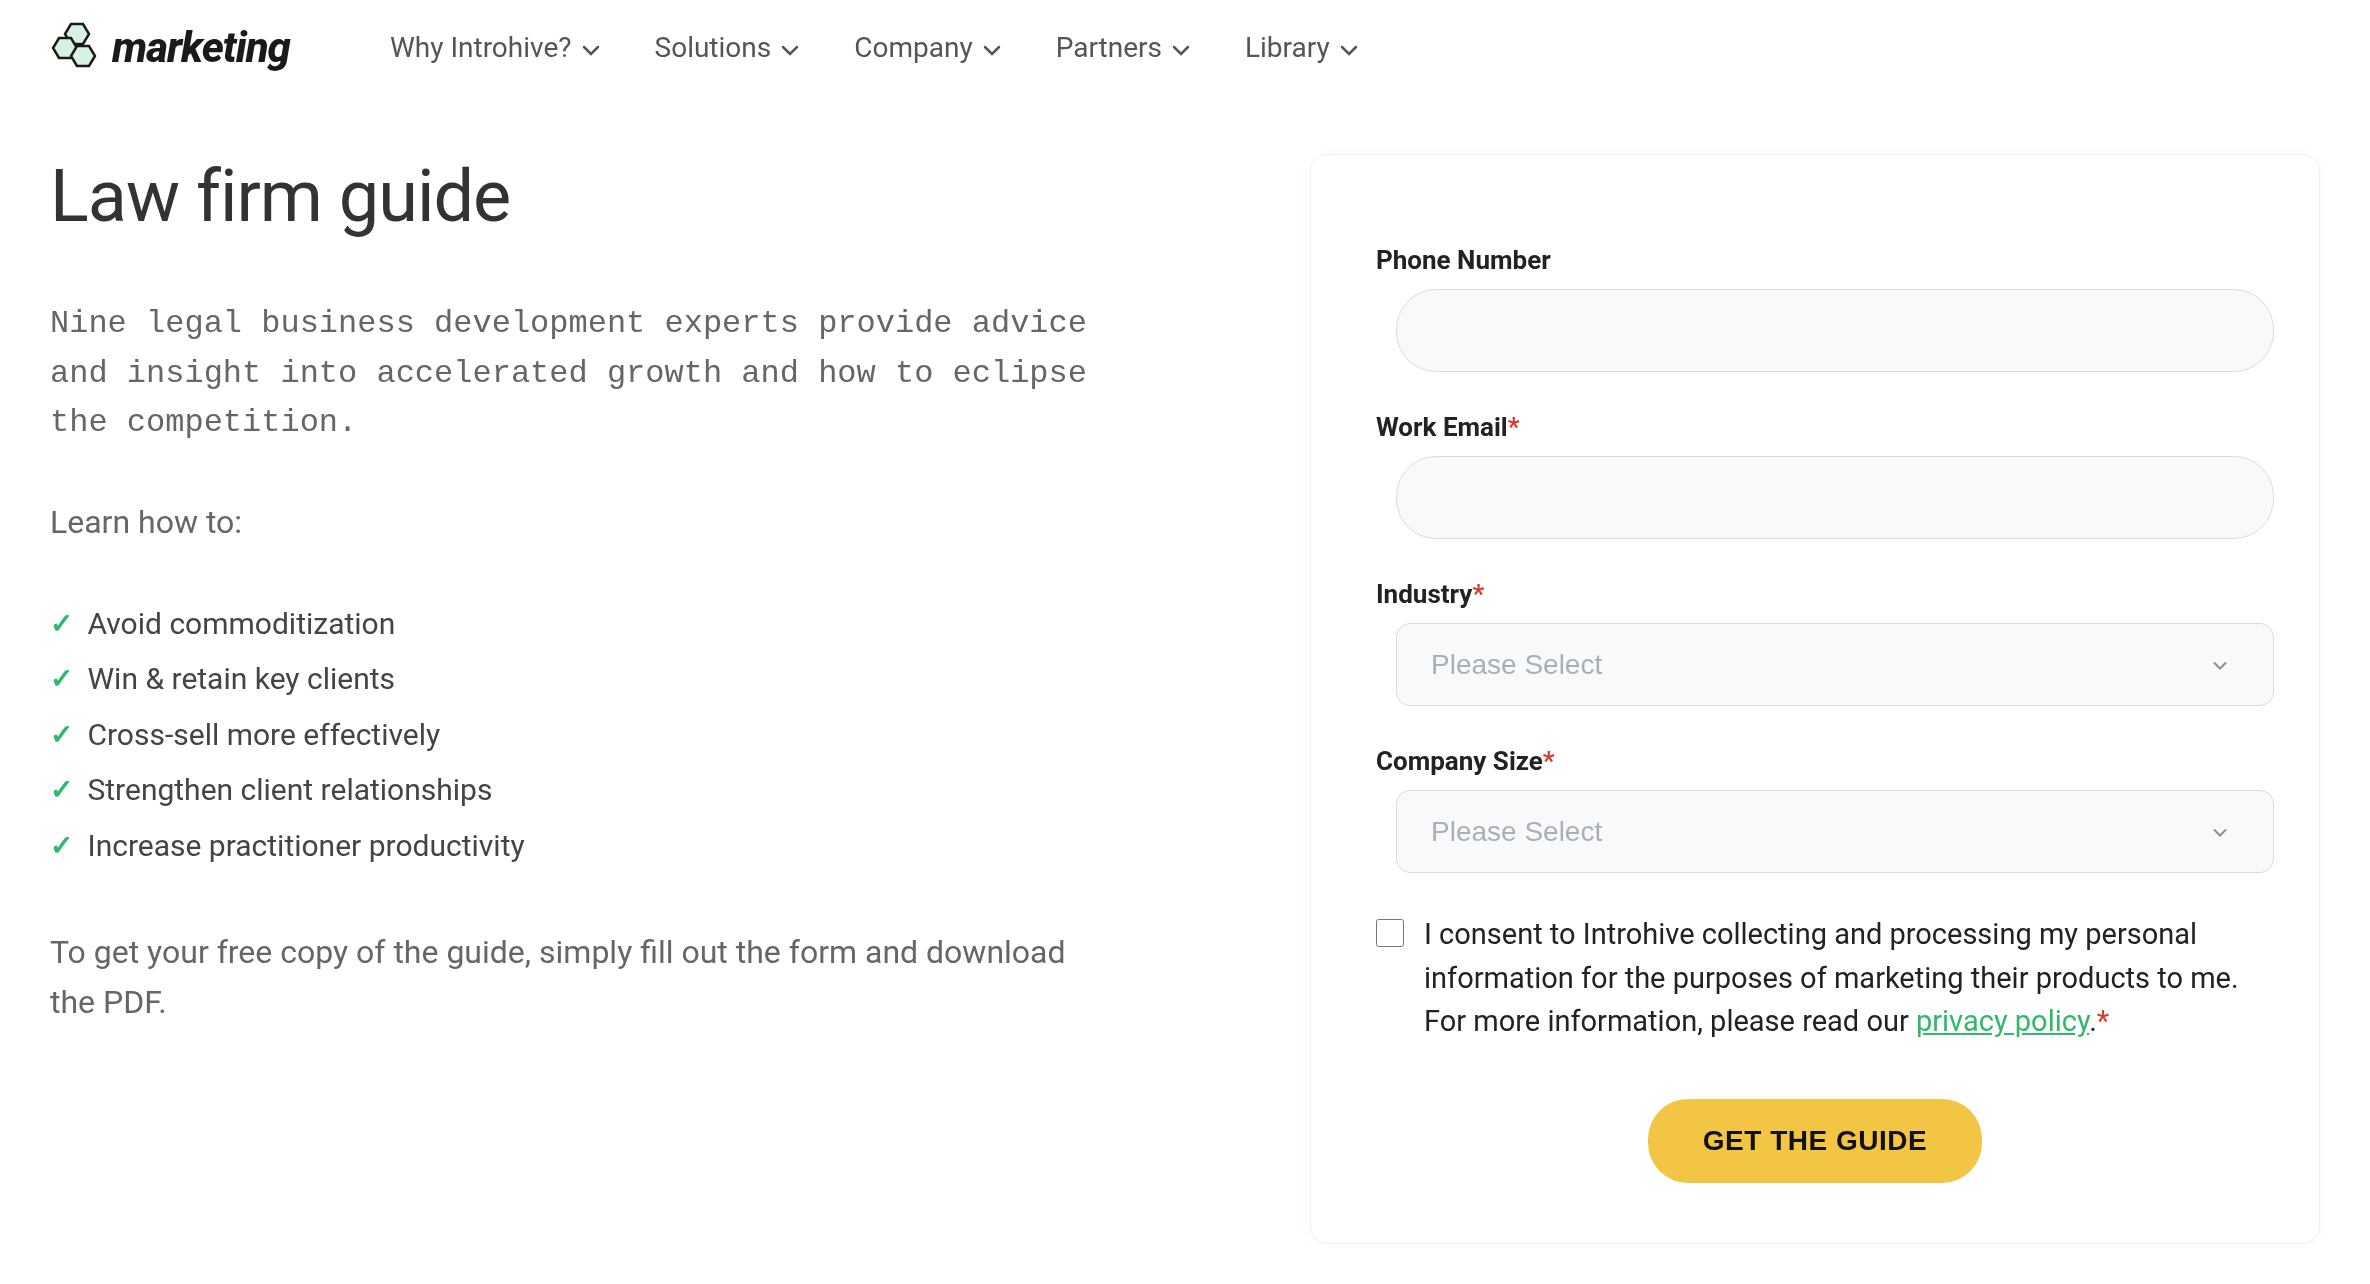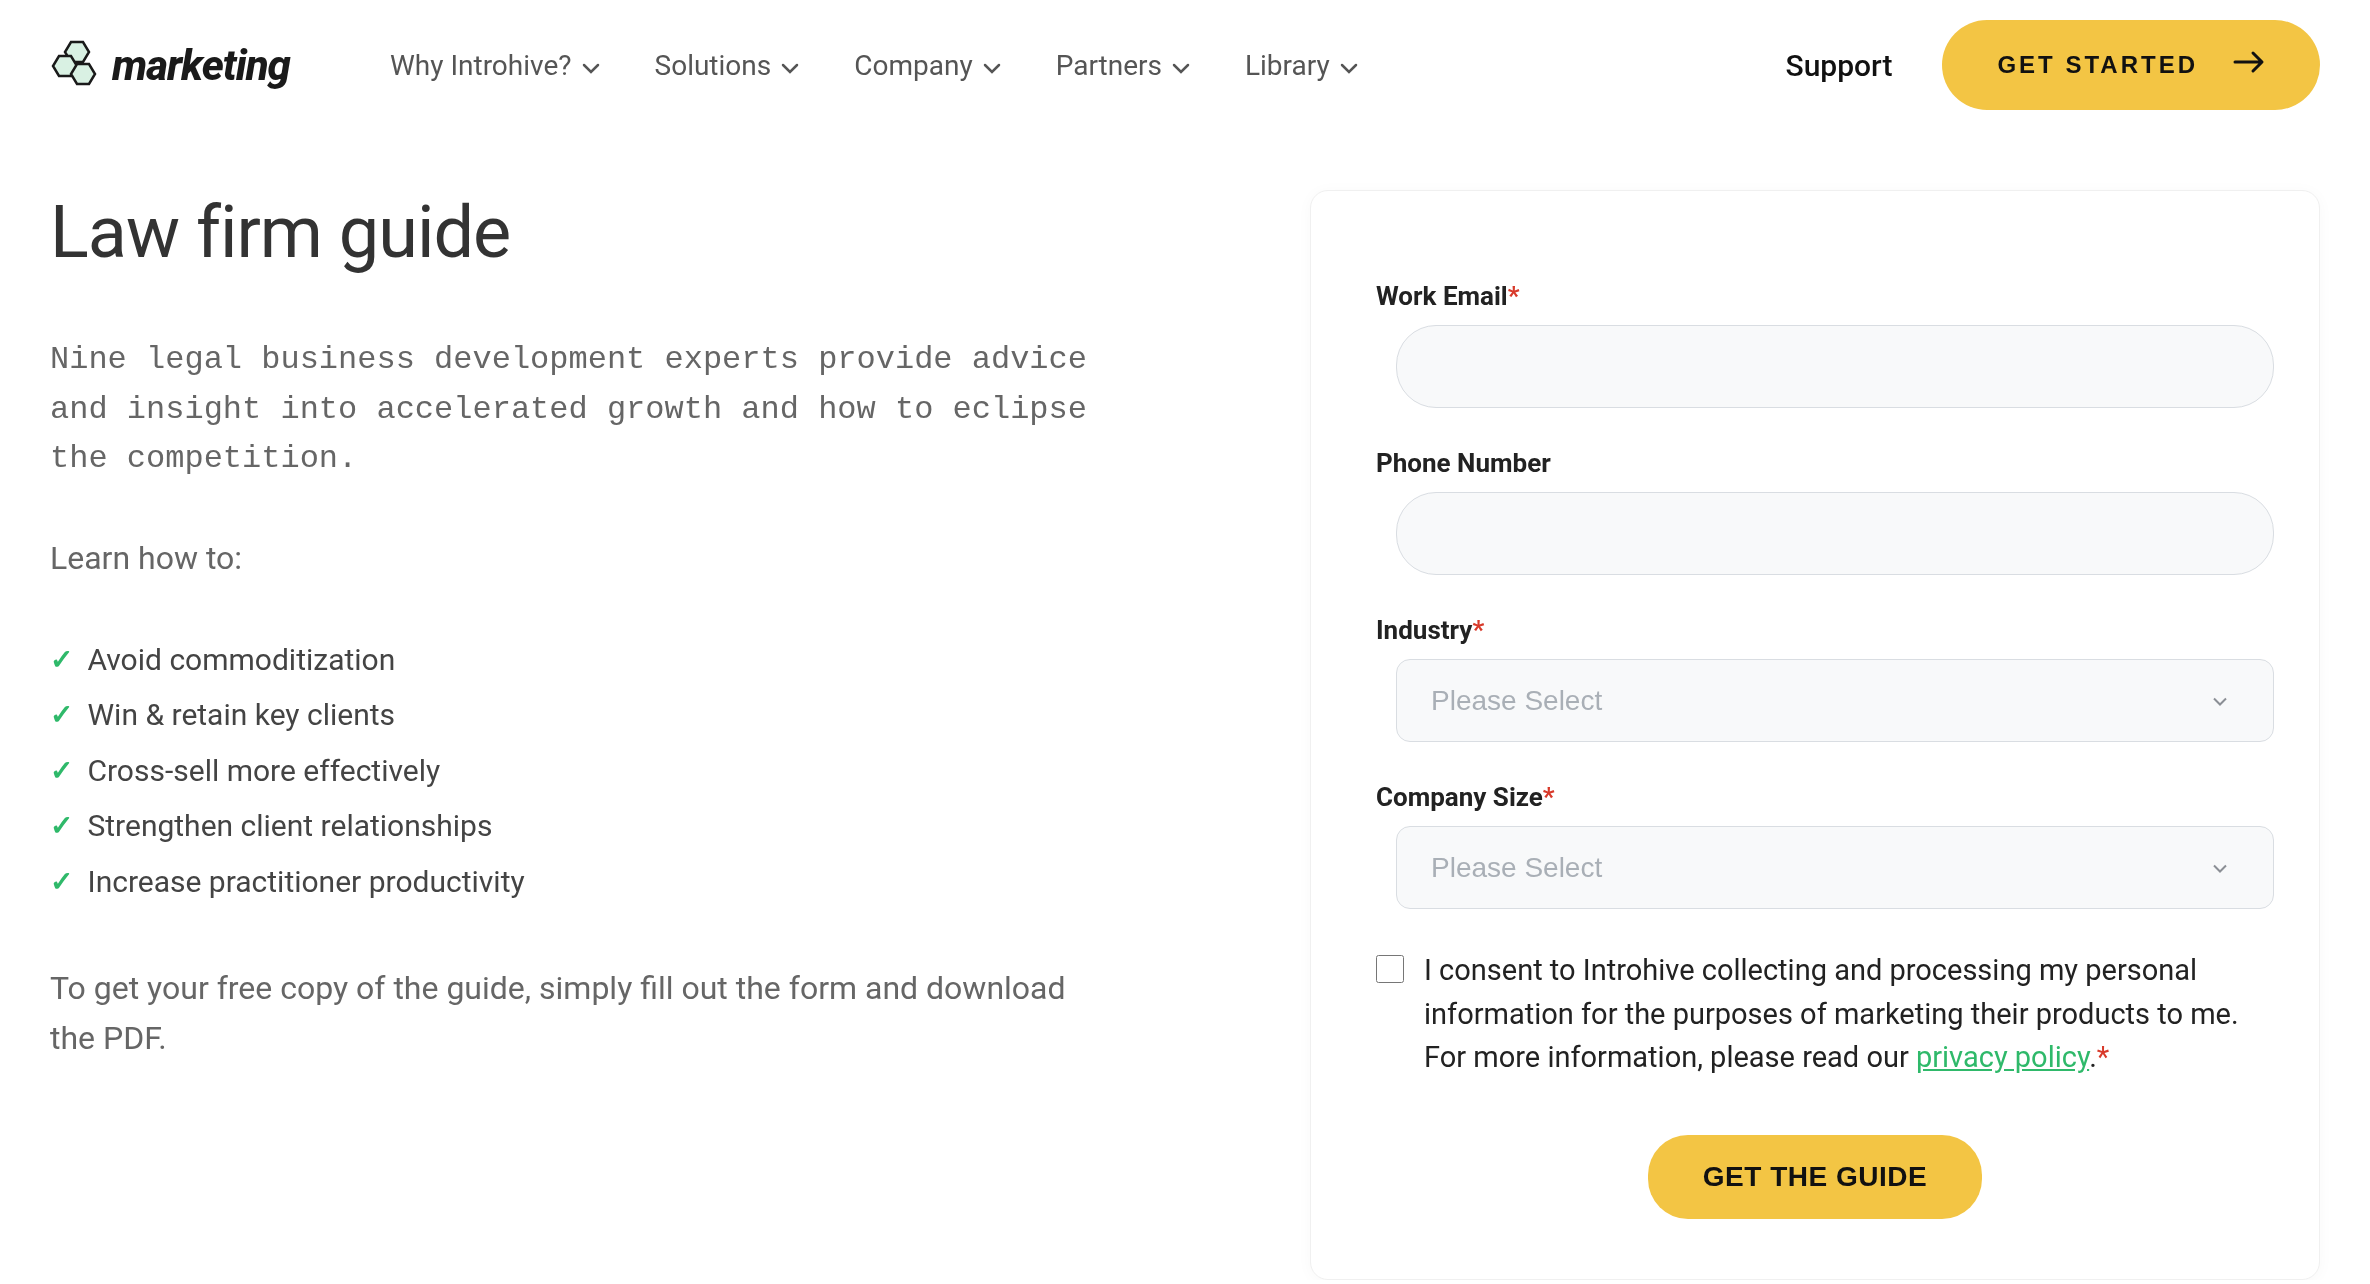--- a/index.html
+++ b/index.html
@@ -268,31 +268,20 @@
     <div class="nav-item">
       <span>Library</span>
       <span class="chevron">
         <svg width="18" height="12" viewBox="0 0 18 12">
             <path d="M2 2 L9 9 L16 2" stroke="#555" stroke-width="2.5" fill="none" stroke-linecap="round"></path>
           </svg>
       </span>
     </div>
   </nav>
 
-  <div class="header-right">
-    <span class="support-link">Support</span>
-    <button class="cta-button">
-      <span>GET STARTED</span>
-      <span>
-        <svg width="32" height="24" viewBox="0 0 32 24">
-            <path d="M2 12 H28 M20 3 L29 12 L20 21" stroke="#111" stroke-width="3" fill="none" stroke-linecap="round" stroke-linejoin="round"></path>
-          </svg>
-      </span>
-    </button>
-  </div>
 </div>
 
 <div class="main">
 
   <div class="left-col">
     <h1 class="page-title">Law firm guide</h1>
     <p class="intro">Nine legal business development experts provide advice and insight into accelerated growth and how to eclipse the competition.</p>
     <p class="learn-label">Learn how to:</p>
 
     <ul class="bullet-list">
@@ -318,28 +307,28 @@
       </li>
     </ul>
 
     <p class="closing">To get your free copy of the guide, simply fill out the form and download the PDF.</p>
   </div>
 
   <div class="form-card">
 
     <div class="field">
       <label class="field-label">
-        <span>Work Email</span><span class="req">*</span>
+        <span>Phone Number</span>
       </label>
       <input type="text" class="text-input" value="" style="">
     </div>
 
     <div class="field">
       <label class="field-label">
-        <span>Phone Number</span>
+        <span>Work Email</span><span class="req">*</span>
       </label>
       <input type="text" class="text-input" value="" style="">
     </div>
 
     <div class="field">
       <label class="field-label">
         <span>Industry</span><span class="req">*</span>
       </label>
       <div class="select-wrap">
         <select class="select-input">

